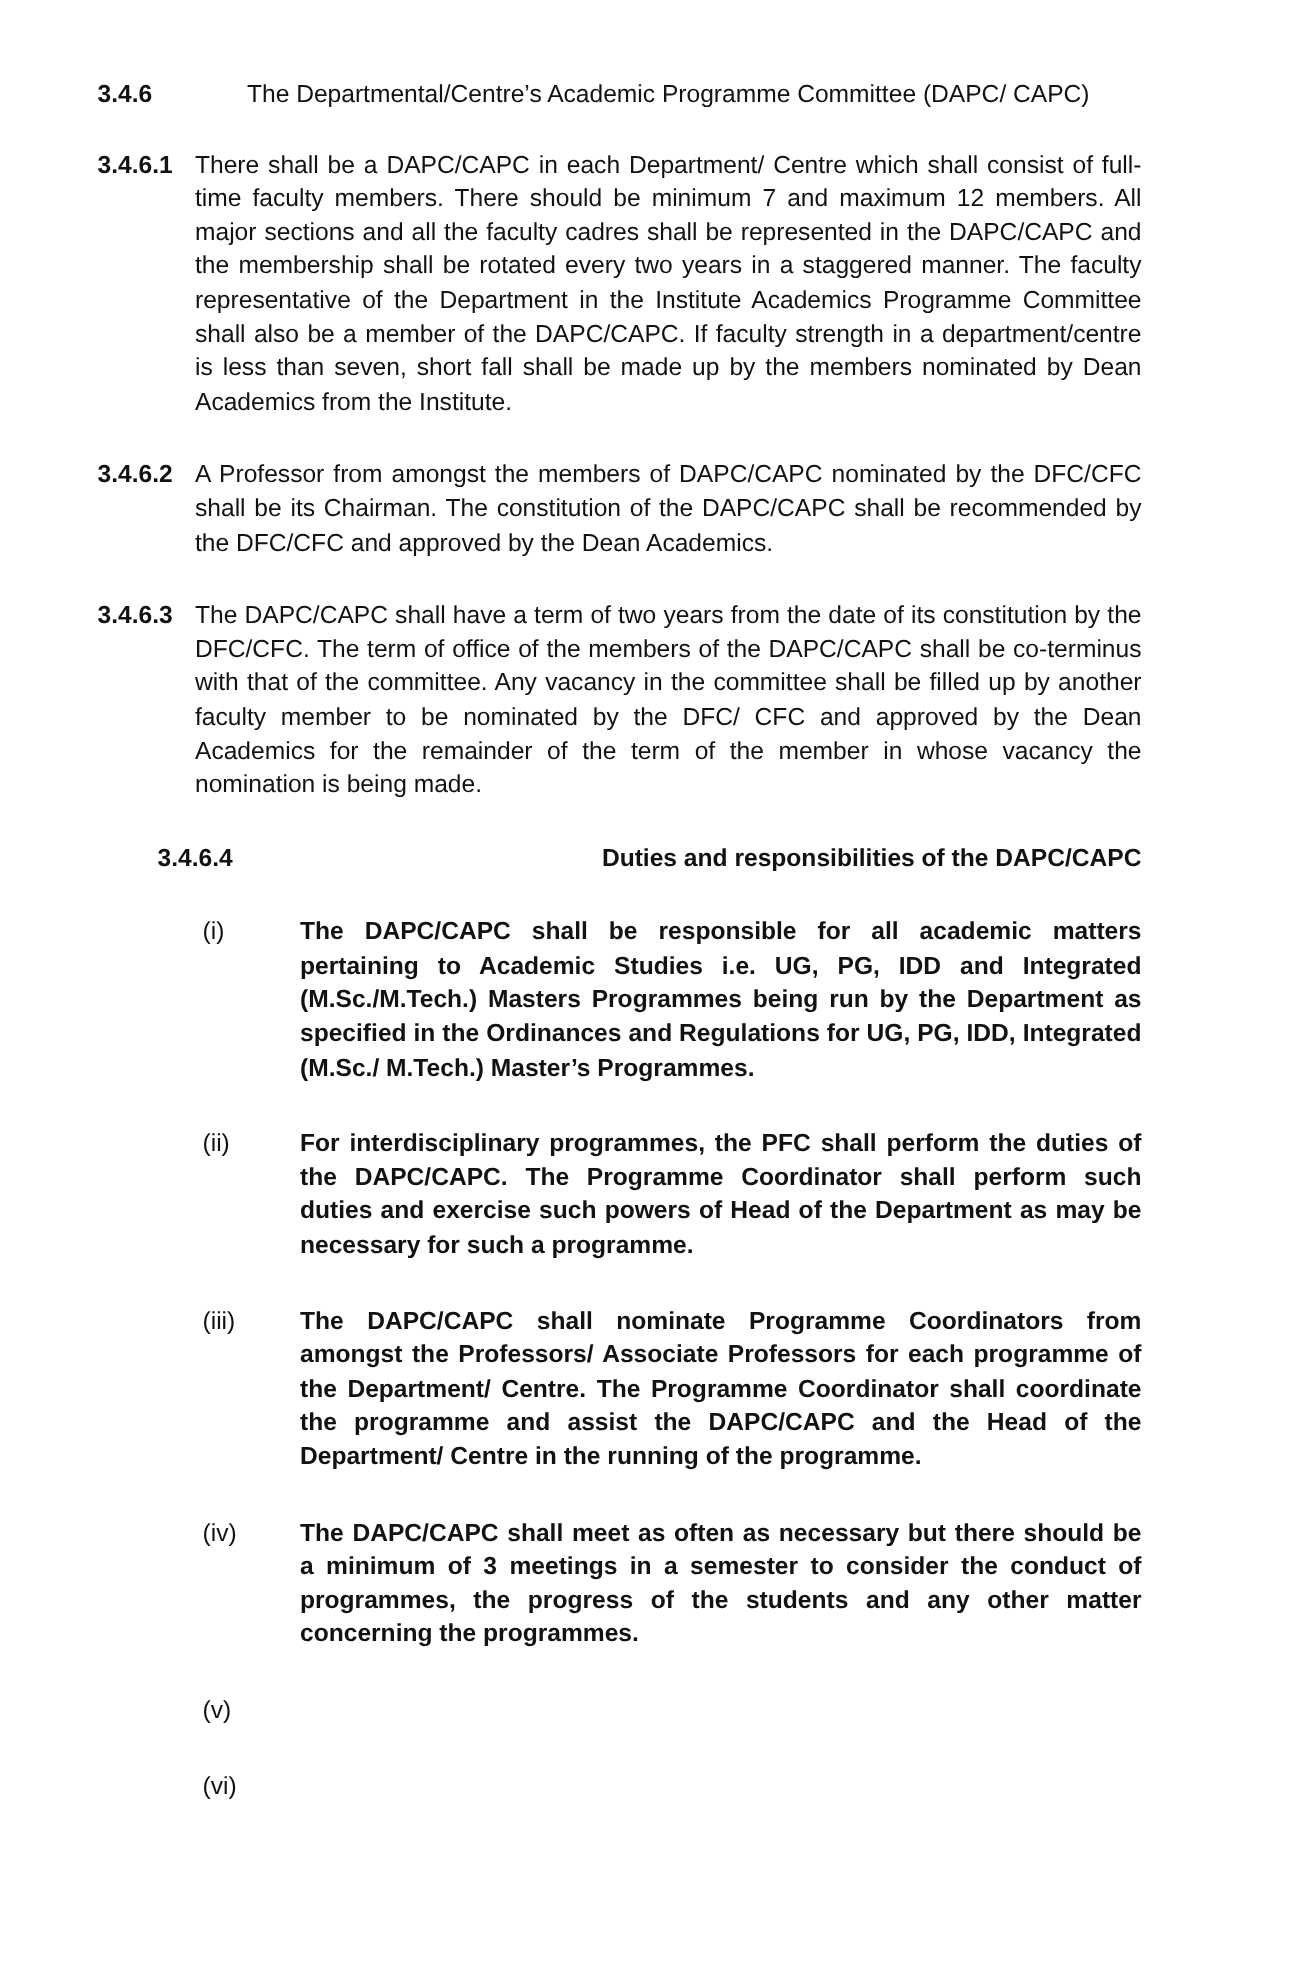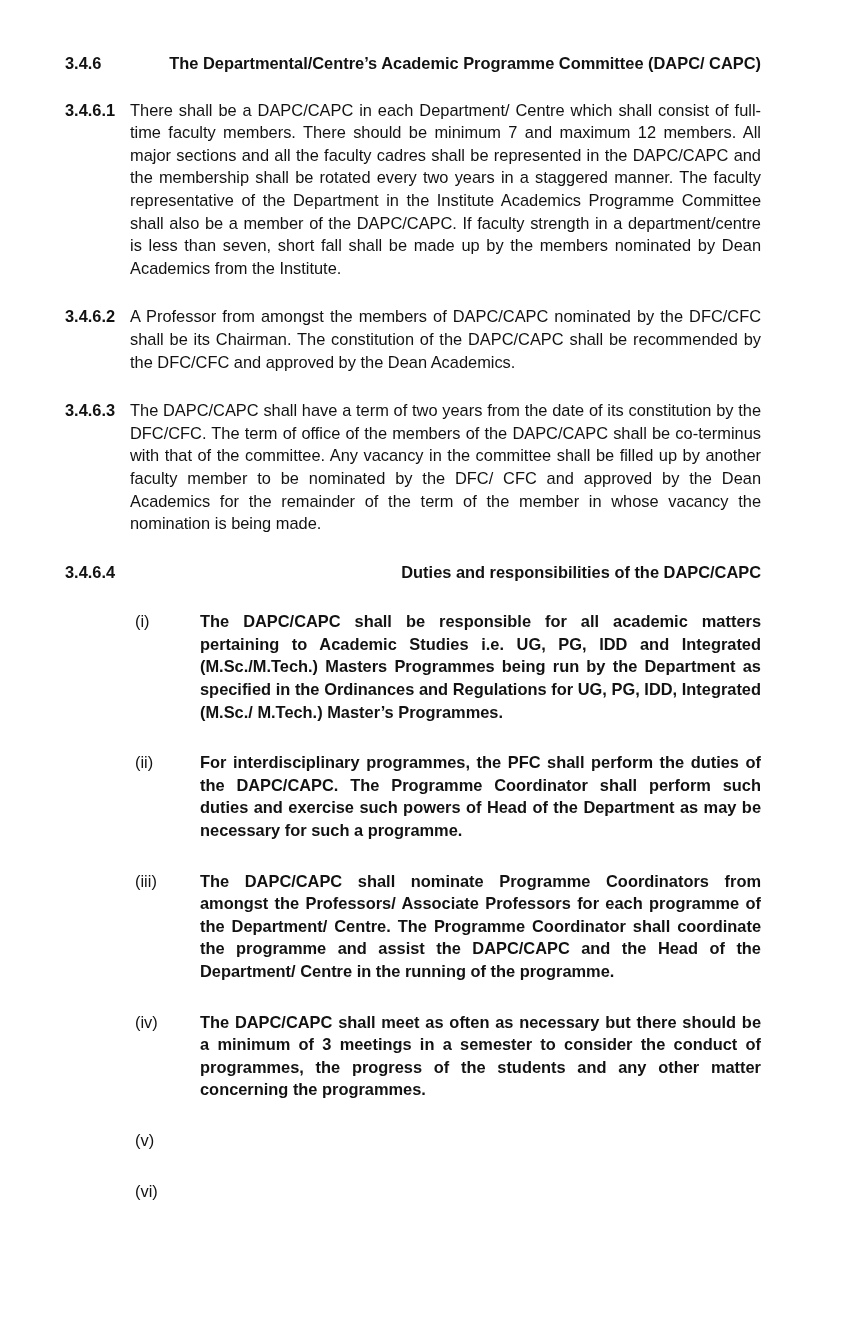--- a/index.html
+++ b/index.html
@@ -30,25 +30,26 @@
     font-weight: bold;
   }
   .para .body {
     flex: 1 1 auto;
     text-align: justify;
   }
   .para.heading {
     margin-bottom: 24px;
   }
   .para.heading .body {
-    font-weight: bold;
-    text-align: right;
+    font-weight: normal;
+    text-align: center;
   }
   .para.sub-heading {
     margin-bottom: 27px;
+    margin-left: 40px;
   }
   .para.sub-heading .body {
     font-weight: bold;
     text-align: right;
   }
   .duty-item {
     display: flex;
     align-items: flex-start;
     margin: 0 0 28px 70px;
   }

